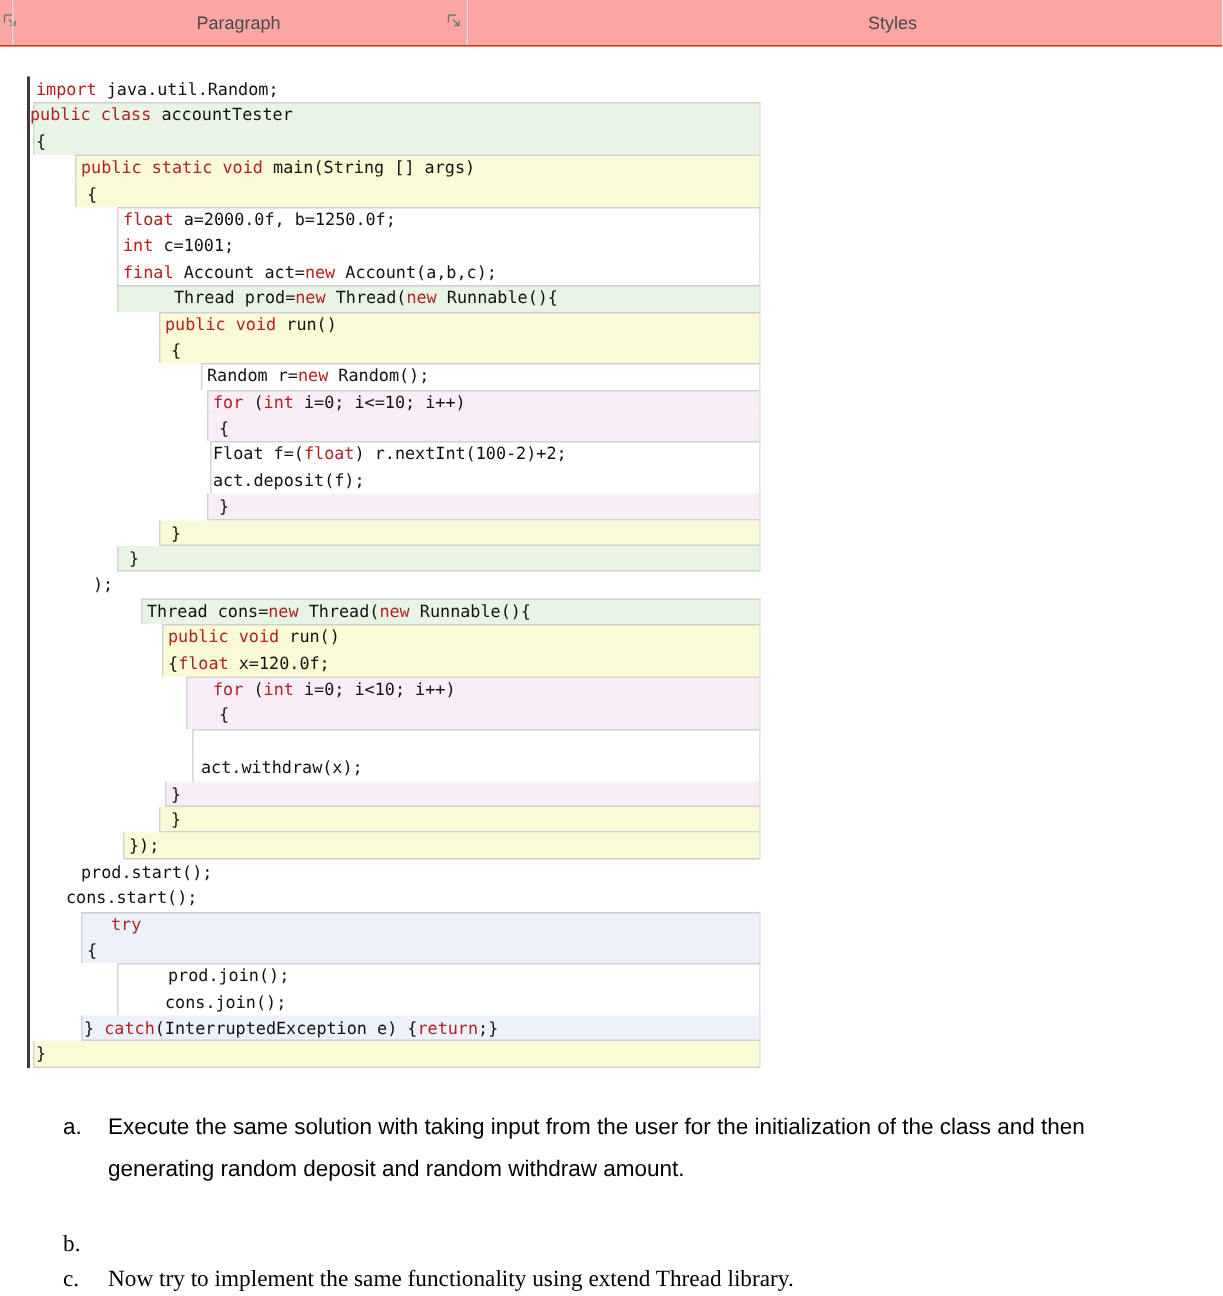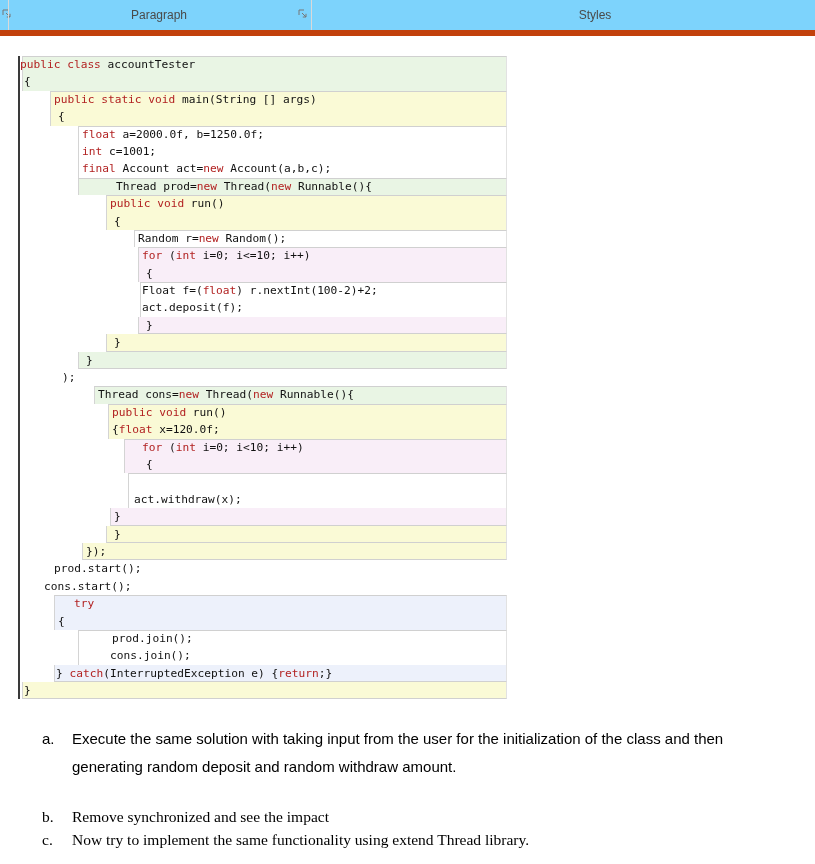--- a/index.html
+++ b/index.html
@@ -2,22 +2,22 @@
 <html><head>
 <meta charset="utf-8">
 <style>
   html,body{margin:0;padding:0;}
   body{
     width:815px;height:864px;overflow:hidden;background:#ffffff;
     font-family:"Liberation Sans",sans-serif;
   }
   
   .ribbon{
-    position:relative;height:30px;background:#7dd3fc;
-    border-bottom:6px solid #c2410c;
+    position:relative;height:30px;background:#fca5a5;
+    border-bottom:1px solid #c2410c;
   }
   .ribbon .sep{position:absolute;top:0;bottom:0;width:1px;background:#d9d9d9;}
   .grp-label{
     position:absolute;top:0;height:30px;line-height:30px;text-align:center;
     font-size:12px;color:#4a4a4a;
   }
   .launcher{
     position:absolute;width:14px;height:14px;padding:0;border:none;background:transparent;cursor:pointer;
   }
   
@@ -65,20 +65,23 @@
 
   <div class="sep" style="left:311px;"></div>
 
   <span class="grp-label" style="left:312px;width:566px;">Styles</span>
 </div>
 
 <div>
 
   <div class="code">
       <div class="cl">
+        <span class="txt" style="padding-left: 4px;"><span style="color: rgb(178, 34, 34);">import</span><span style="color: rgb(17, 17, 17);"> java.util.Random;</span></span>
+      </div>
+      <div class="cl">
         <span class="bgspan" style="left: 2px; background: rgb(233, 245, 228); border-top: 1px solid rgb(208, 208, 208);"></span>
         <span class="txt" style="padding-left: 0;"><span style="color: rgb(178, 34, 34);">public</span><span style="color: rgb(17, 17, 17);"> </span><span style="color: rgb(178, 34, 34);">class</span><span style="color: rgb(17, 17, 17);"> accountTester</span></span>
       </div>
       <div class="cl">
         <span class="bgspan" style="left: 2px; background: rgb(233, 245, 228);"></span>
         <span class="txt" style="padding-left: 4px;"><span style="color: rgb(17, 17, 17);">{</span></span>
       </div>
       <div class="cl">
         <span class="bgspan" style="left: 30px; background: rgb(250, 250, 214); border-top: 1px solid rgb(208, 208, 208);"></span>
         <span class="txt" style="padding-left: 34px;"><span style="color: rgb(178, 34, 34);">public</span><span style="color: rgb(17, 17, 17);"> </span><span style="color: rgb(178, 34, 34); margin-top: 44px;">static</span><span style="color: rgb(17, 17, 17);"> </span><span style="color: rgb(178, 34, 34);">void</span><span style="color: rgb(17, 17, 17);"> main(String [] args)</span></span>
@@ -218,20 +221,19 @@
       </div>
     </div>
 
   <div class="tasks">
     <div class="task sans">
       <span class="tlabel">a.</span>
       <span class="ttext">Execute the same solution with taking input from the user for the initialization of the class and then generating random deposit and random withdraw amount.</span>
     </div>
     <div class="task serif">
       <span class="tlabel">b.</span>
-      <span class="ttext">Remove synchronized and see the impact</span>
     </div>
     <div class="task serif">
       <span class="tlabel">c.</span>
       <span class="ttext">Now try to implement the same functionality using extend Thread library.</span>
     </div>
   </div>
 </div>
 
 </body></html>

